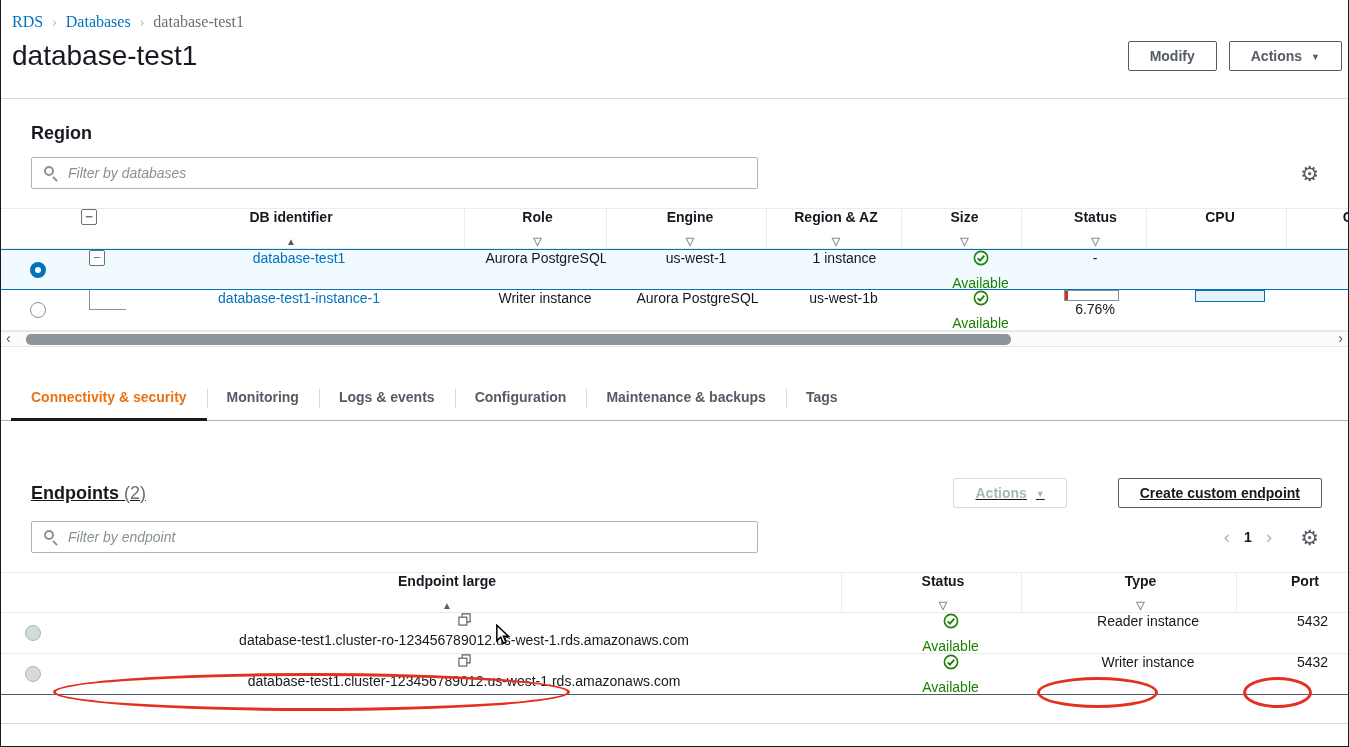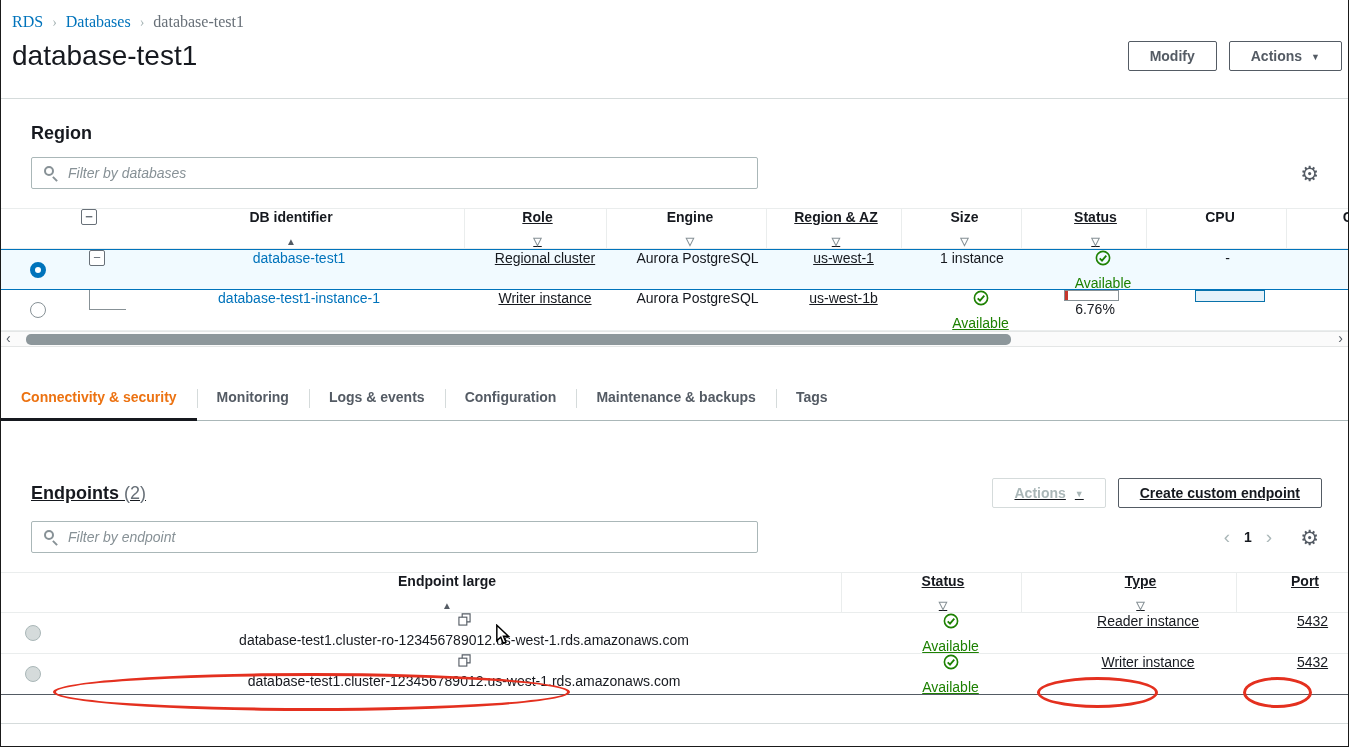--- a/index.html
+++ b/index.html
@@ -12,21 +12,21 @@
   .breadcrumb { padding:13px 0 0 11px; font-size:16px;font-family:Liberation Serif, serif; }
   .breadcrumb a { color:#0073bb; text-decoration:none; cursor:pointer; }
   .bc-sep::before { content:"\203A"; color:#aab7b8; margin:0 9px; font-size:14px; }
   .bc-current { color:#687078; }
   .title-row { display:flex; align-items:flex-start; justify-content:space-between; padding:8px 6px 0 11px; }
   .title-row h1 { font-size:28px; font-weight:400; color:#16191f; line-height:34px; }
   .title-actions { display:flex; gap:12px; padding-top:2px; }
   .btn { background:#fff; border:1px solid #545b64; border-radius:2px; color:#545b64; font-weight:700;
          font-size:14px; padding:6px 21px; cursor:pointer; white-space:nowrap; font-family:inherit; }
   .btn .caret::before { content:"\25BC"; font-size:9px; margin-left:9px; position:relative; top:-1px; }
-  .btn.dark { color:#16191f; border-color:#545b64; }
+  .btn.dark { color:#16191f; border-color:#545b64;margin-left:39px; }
   .btn.disabled { color:#aab7b8; border-color:#d5dbdb; cursor:default; }
   .rule { border-top:1px solid #d5dbdb; margin-top:25px; }
 
   
   .sec-title { font-size:18px; font-weight:700; }
   .related-title { padding:24px 0 0 30px; }
   .filter-row { display:flex; align-items:center; margin:13px 29px 0 30px; }
   .search-box { position:relative; width:727px; }
   .search-box input { width:100%; height:32px; border:1px solid #aab7b8; border-radius:2px;
                       padding:0 10px 0 36px; font-size:14px; font-family:inherit; color:#16191f; outline:none; }
@@ -51,39 +51,39 @@
   .radio { width:16px; height:16px; border-radius:50%; border:1px solid #879196; background:#fff; display:inline-block; flex:none; cursor:pointer; }
   .radio.checked { border:5px solid #0073bb; }
   .radio.disabled { background:#d5dbdb; border-color:#aab7b8; }
   .expander { width:16px; height:16px; border:1px solid #687078; border-radius:2px; color:#687078;
               font-size:13px; line-height:13px; text-align:center; display:inline-block; cursor:pointer; background:#fff; }
   .expander::before { content:"\2212"; }
   a.cell-link { color:#0073bb; text-decoration:none; cursor:pointer; }
 
   
   .related-grid { display:grid; grid-template-columns:74px 36px 353px 142px 160px 135px 120px 125px 140px 164px; width:1449px; align-items:center; }
-  .pl-id { padding-left:23px; } .pl-20 { padding-left:20px;text-decoration:underline; } .pl-17 { padding-left:23px; }
-  .pl-22 { padding-left:22px; } .pl-25 { padding-left:39px;text-decoration:underline; } .pl-15 { padding-left:15px; }
+  .pl-id { padding-left:23px; } .pl-20 { padding-left:20px; } .pl-17 { padding-left:23px; }
+  .pl-22 { padding-left:22px; } .pl-25 { padding-left:39px; } .pl-15 { padding-left:15px; }
   .t-row { position:relative; }
   .tree-conn { position:absolute; left:88px; top:0; width:37px; height:20px;
                border-left:1px solid #879196; border-bottom:1px solid #879196; }
   .status-cell { display:flex; align-items:center; gap:6px; color:#1d8102; }
   .cpu-bar { width:55px; height:11px; border:1px solid #879196; display:inline-block; margin-right:8px; position:relative; background:#fff; }
   .cpu-fill { position:absolute; left:0; top:0; bottom:0; width:7%; background:#c7362c; }
   .cur-bar { width:70px; height:12px; border:1px solid #0972aa; background:#e5f2fa; display:inline-block; margin-left:28px; }
 
   
   .hscroll { position:relative; height:16px; margin-top:0; background:#fbfbfb; border-top:1px solid #e4e6e6; border-bottom:1px solid #e4e6e6; }
   .hs-thumb { position:absolute; left:25px; top:2px; width:985px; height:11px; background:#8d979b; border-radius:5px; cursor:grab; }
   .hs-arrow { position:absolute; top:-2px; font-size:14px; color:#545b64; cursor:pointer; line-height:16px; }
   .hs-arrow.left { left:5px; } .hs-arrow.right { right:5px; }
   .hs-arrow.left::before { content:"\2039"; } .hs-arrow.right::before { content:"\203A"; }
 
   
-  .tabs { display:flex; margin-top:29px; border-bottom:1px solid #aab7b8; height:45px; }
+  .tabs { display:flex; margin-top:29px; padding-left:10px; border-bottom:1px solid #aab7b8; height:45px; }
   .tab { position:relative; padding:13px 20px 0 20px; font-size:14px; font-weight:700; color:#545b64; cursor:pointer; }
   .tab + .tab::before { content:""; position:absolute; left:0; top:13px; height:19px; width:1px; background:#d5dbdb; }
   .tab.active { color:#ec7211; }
   .tab.active::after { content:""; position:absolute; left:0; right:0; bottom:-1px; height:3px; background:#16191f; }
 
   
   .sec-head { display:flex; align-items:center; margin:57px 26px 0 30px;text-decoration:underline; }
   .count { color:#687078; font-weight:400; }
   .sec-buttons { margin-left:auto; display:flex; gap:12px; }
   .pager { display:flex; align-items:center; gap:14px; margin-left:auto; margin-right:28px; color:#879196; }
@@ -176,21 +176,20 @@
       <div class="related-grid t-row selected">
         <div class="td cell-sel">
             <span class="radio checked"></span>
           </div>
         <div class="td cell-exp">
             <span class="expander"></span>
           </div>
         <div class="td pl-id">
             <a class="cell-link">database-test1</a>
           </div>
-        <div class="td pl-20">Regional cluster</div>
         <div class="td pl-17">Aurora PostgreSQL</div>
         <div class="td pl-20">us-west-1</div>
         <div class="td pl-22">1 instance</div>
         <div class="td pl-25 status-cell">
           <span><svg width="16" height="16" viewBox="0 0 16 16">
                 <circle cx="8" cy="8" r="6.6" fill="none" stroke="#1d8102" stroke-width="1.6"></circle>
                 <path d="M4.7 8.3 L7 10.6 L11.3 5.6" fill="none" stroke="#1d8102" stroke-width="1.8"></path>
               </svg></span>
           <span>Available</span>
         </div>

